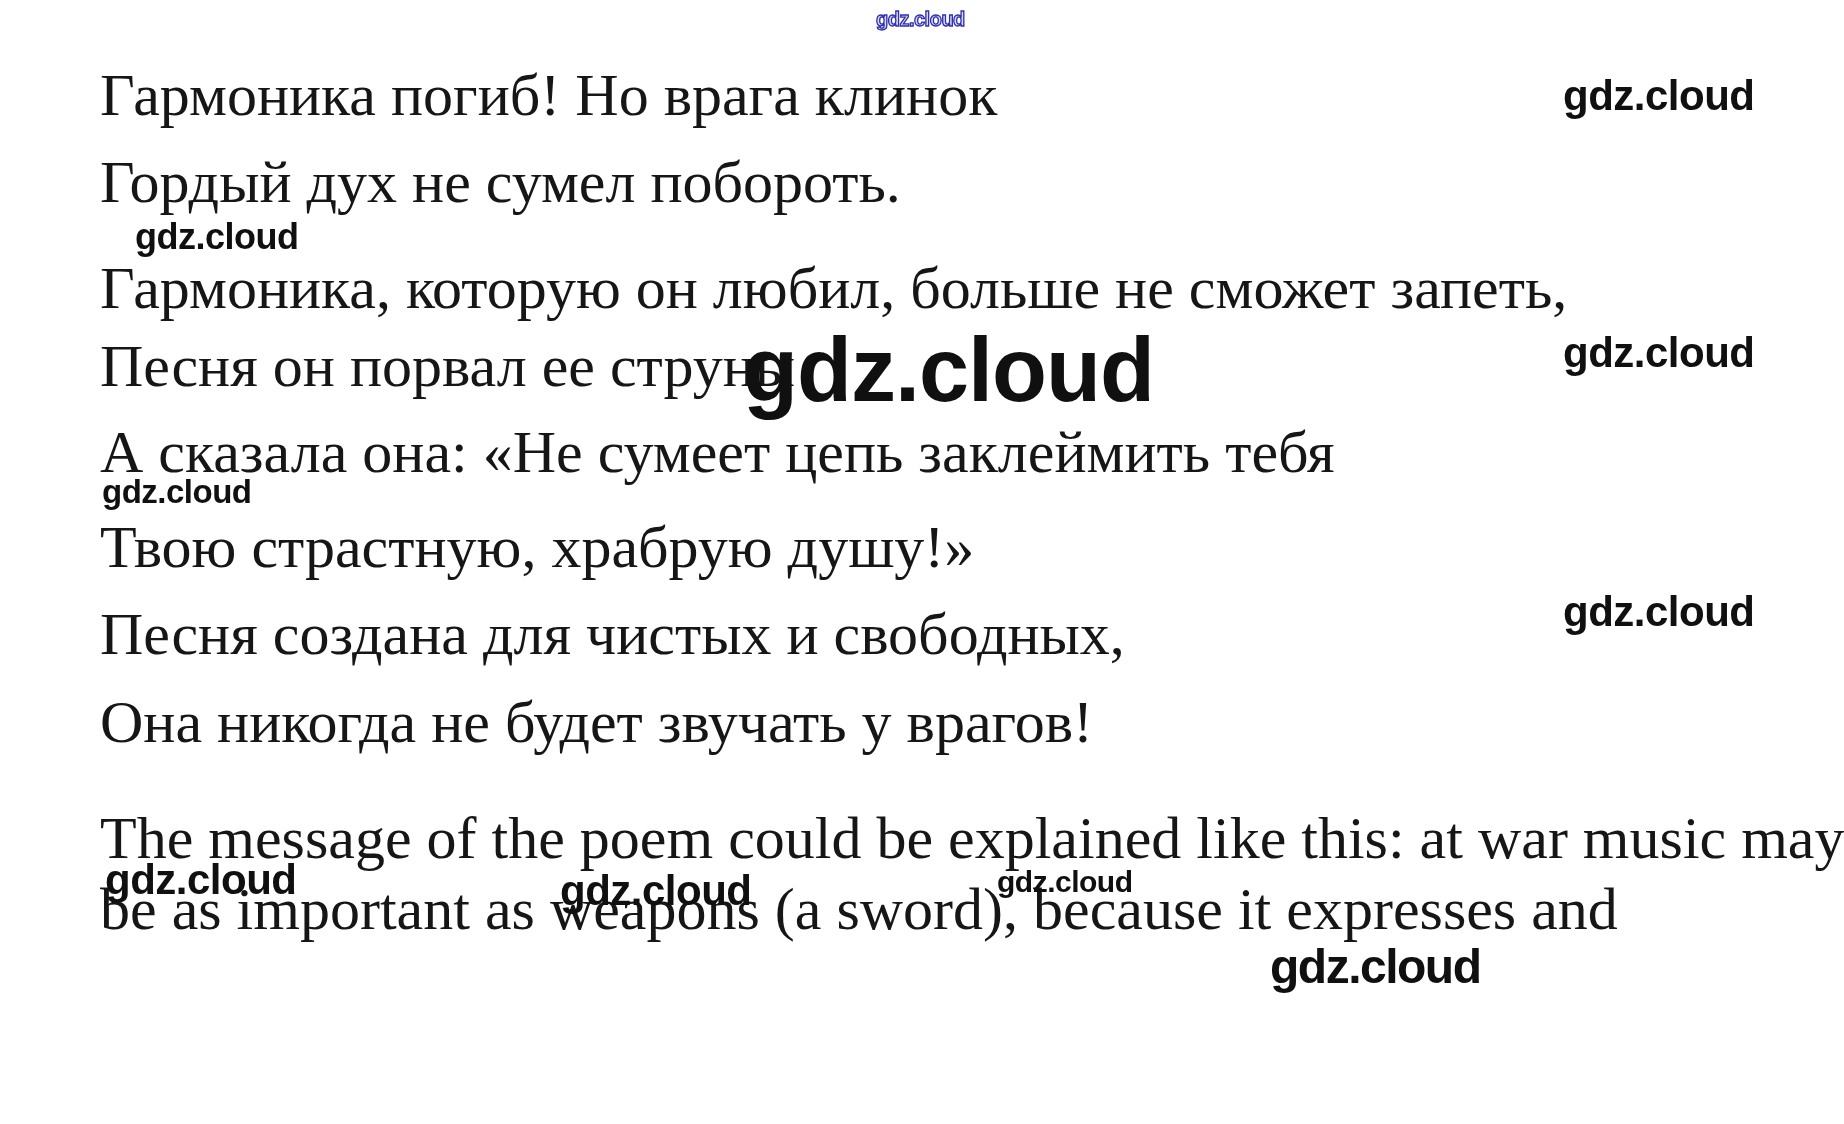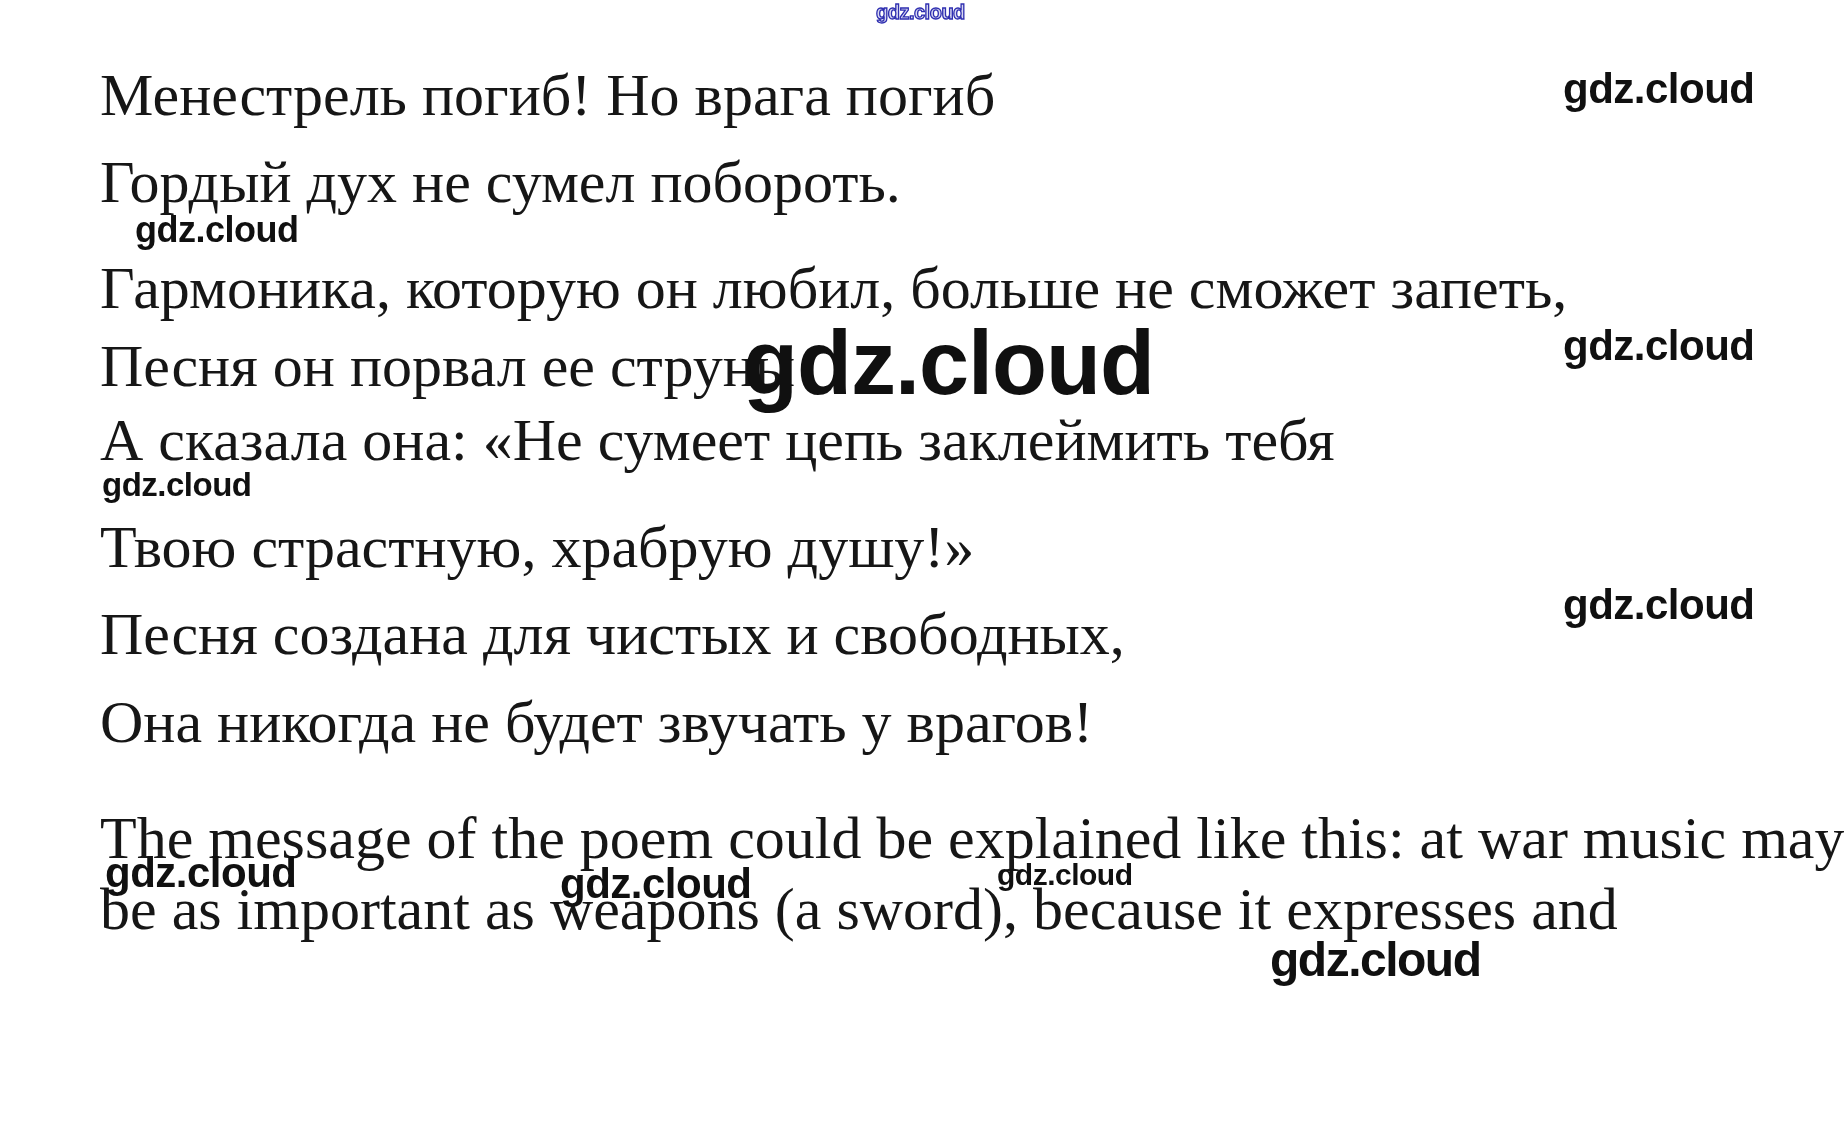--- a/index.html
+++ b/index.html
@@ -25,37 +25,38 @@
     font-family: "Liberation Serif", serif;
   }
   .wm {
     position: absolute;
     font-family: "Liberation Sans", sans-serif;
     font-weight: bold;
     color: #101010;
     white-space: nowrap;
     line-height: 1;
     letter-spacing: -0.5px;
+    margin-top: 7px;
   }
   .wm-outline {
     color: #d8d8f0;
     -webkit-text-stroke: 1.3px #2e2eb0;
     text-shadow: 0 0 0.5px #2e2eb0;
   }
 </style>
 </head>
 <body>
 
 <div class="page">
 
-  <div class="line" style="top:65px">Менестрель погиб! Но врага погиб</div>
+  <div class="line" style="top:65px">Гармоника погиб! Но врага клинок</div>
   <div class="line" style="top:152px">Гордый дух не сумел побороть.</div>
   <div class="line" style="top:258px">Гармоника, которую он любил, больше не сможет запеть,</div>
   <div class="line" style="top:336px">Песня он порвал ее струны</div>
-  <div class="line" style="top:410px">А сказала она: «Не сумеет цепь заклеймить тебя</div>
+  <div class="line" style="top:422px">А сказала она: «Не сумеет цепь заклеймить тебя</div>
   <div class="line" style="top:517px">Твою страстную, храбрую душу!»</div>
   <div class="line" style="top:604px">Песня создана для чистых и свободных,</div>
   <div class="line" style="top:692px">Она никогда не будет звучать у врагов!</div>
 
   <div class="line" style="top:808px">The message of the poem could be explained like this: at war music may</div>
   <div class="line" style="top:879px">be as important as weapons (a sword), because it expresses and</div>
 
   <span class="wm wm-outline" style="left:876px;  top:2px;   font-size:20px">gdz.cloud</span>
 
   <span class="wm" style="left:1563px; top:68px;  font-size:42px">gdz.cloud</span>

